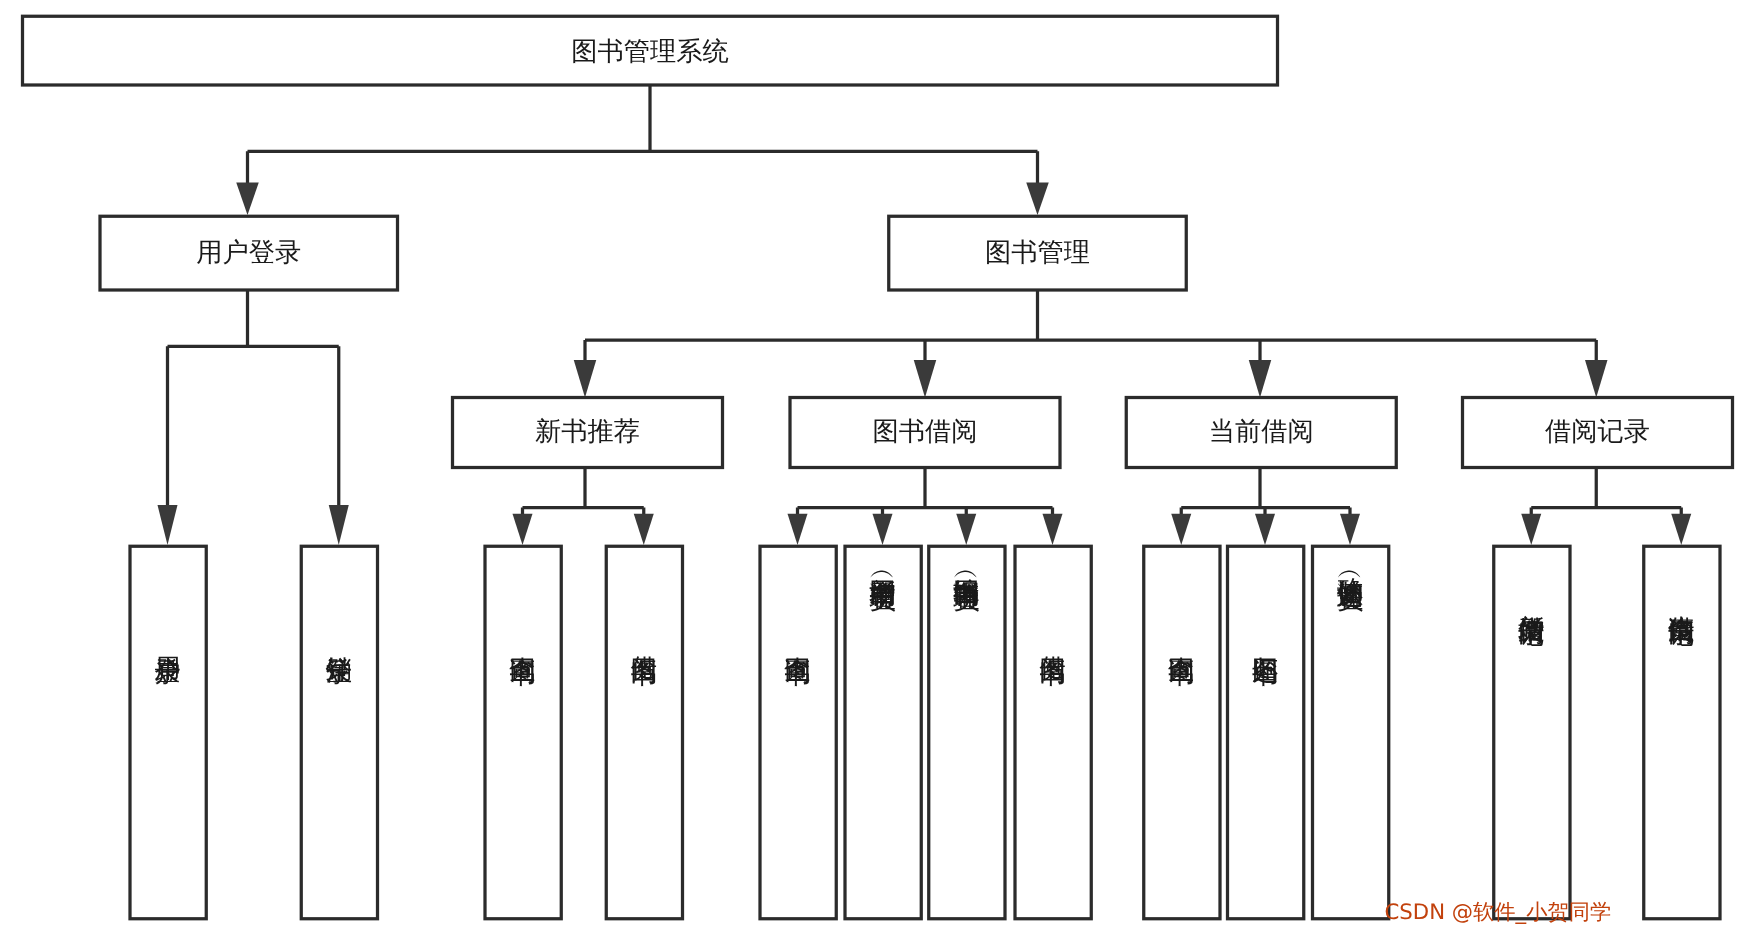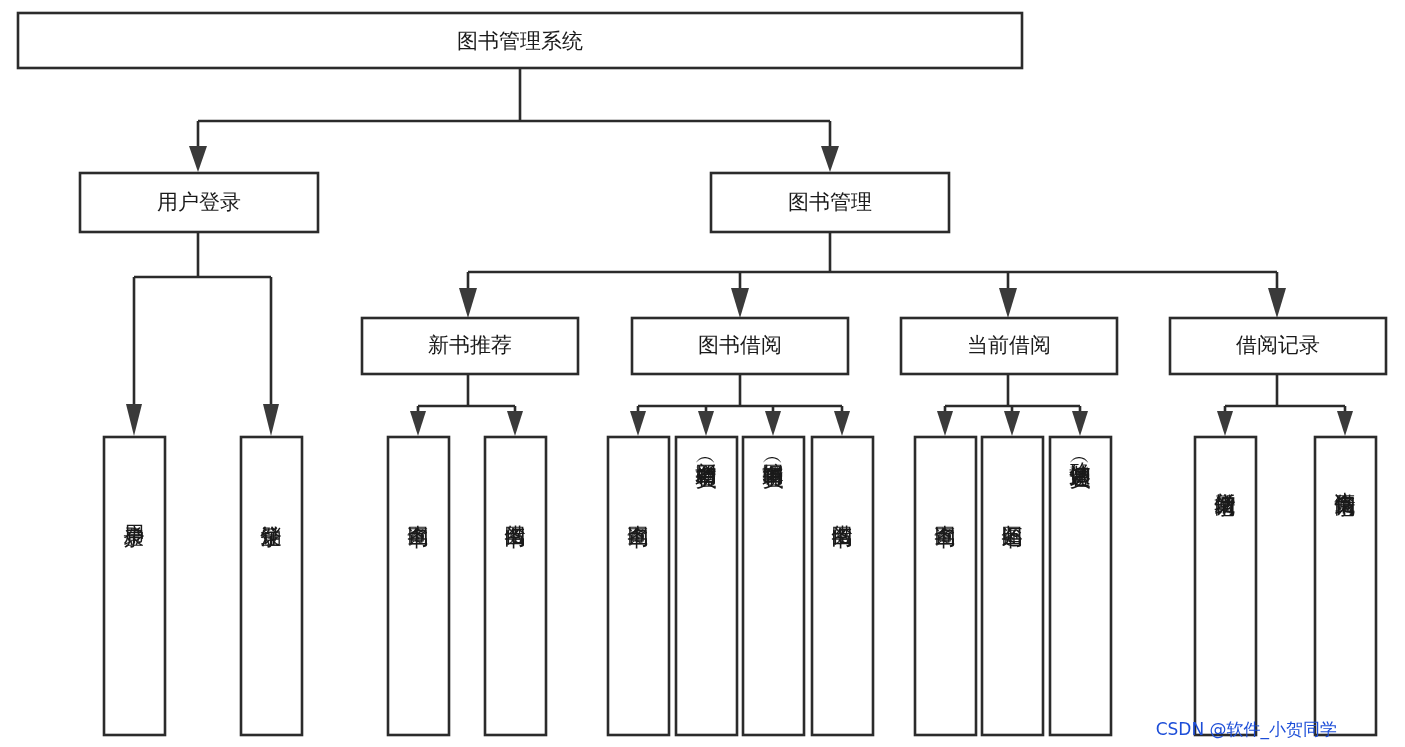--- a/index.html
+++ b/index.html
@@ -12,21 +12,20 @@
     width: 1405px;
     height: 747px;
     font-family: "DejaVu Sans", "Liberation Sans", sans-serif;
     overflow: hidden;
   }
   #diagram-root {
     position: relative;
     width: 1303px;
     height: 747px;
     background: #ffffff;
-    padding-left: 48px;
   }
   svg#flow {
     position: absolute;
     left: 0;
     top: 0;
     width: 1405px;
     height: 747px;
   }
   .box-rect {
     fill: #ffffff;
@@ -58,21 +57,21 @@
     text-orientation: upright;
     text-anchor: middle;
     letter-spacing: 1px;
   }
   .watermark {
     position: absolute;
     right: 14px;
     bottom: 6px;
     font-family: "DejaVu Sans", "Liberation Sans", sans-serif;
     font-size: 17px;
-    color: #1d4ed8;
+    color: #c2410c;
     white-space: nowrap;
     user-select: none;
     text-align: right;
   }
 </style>
 </head>
 <body>
 
 <div id="diagram-root">
 

